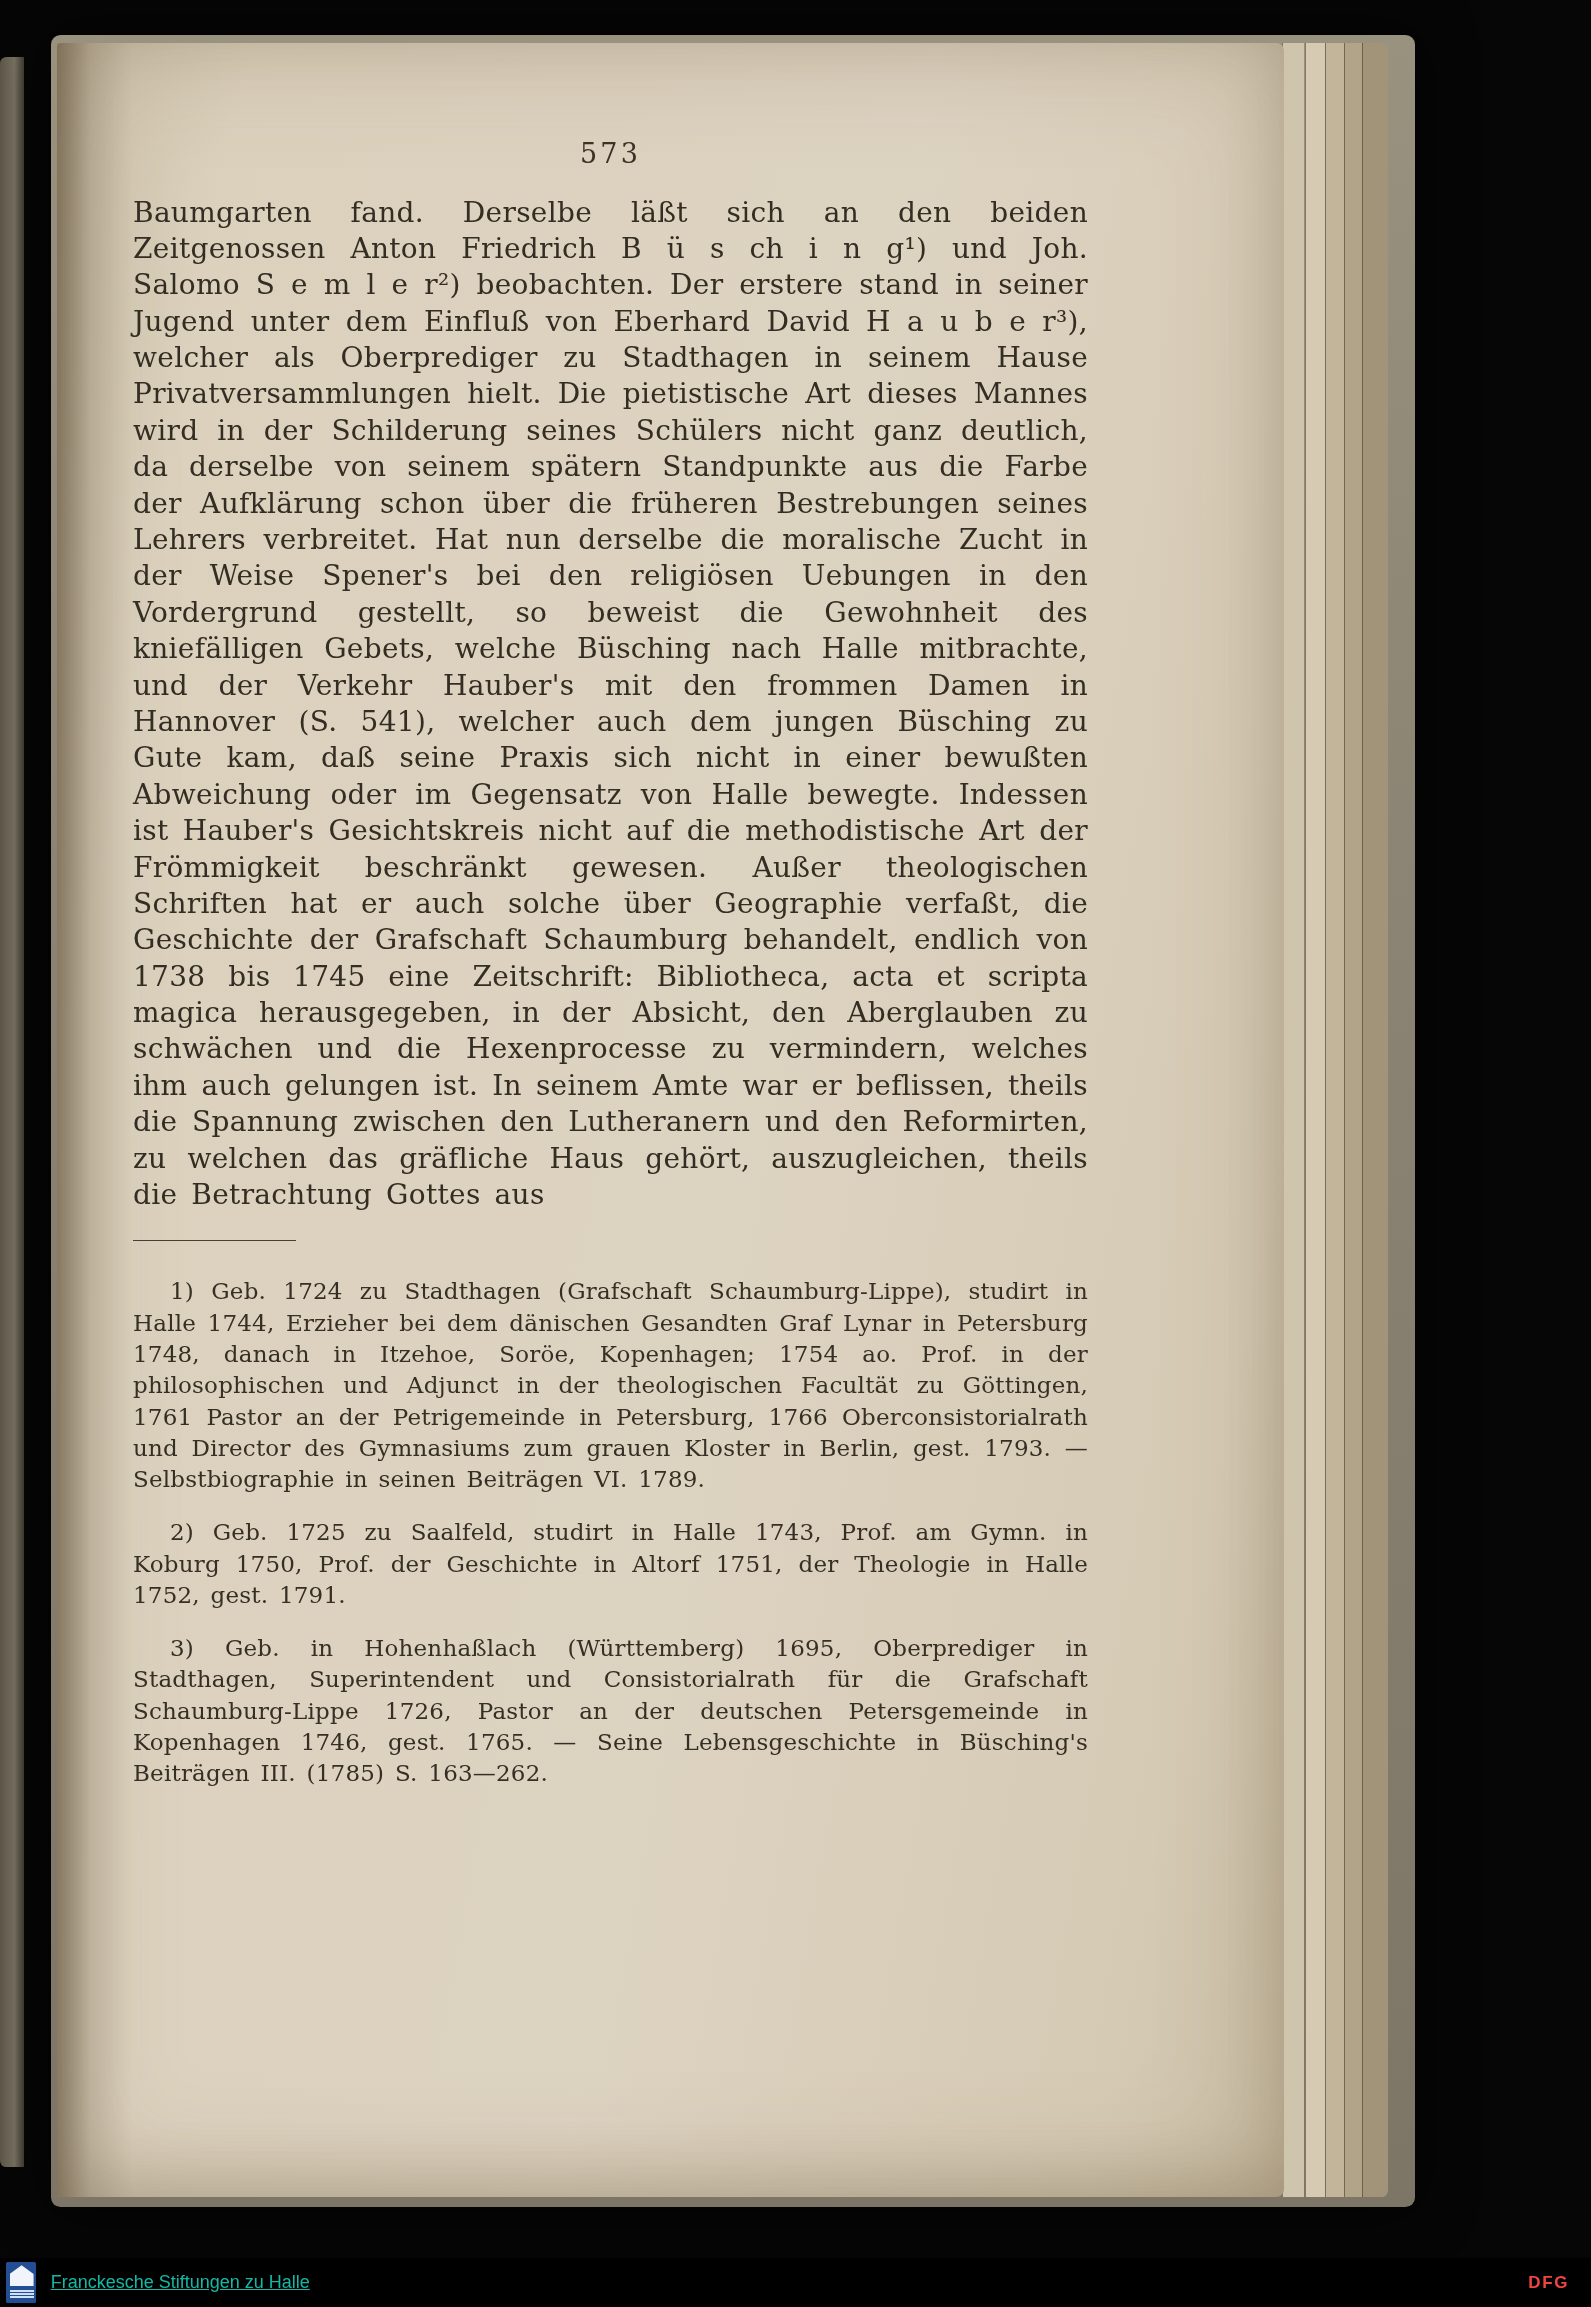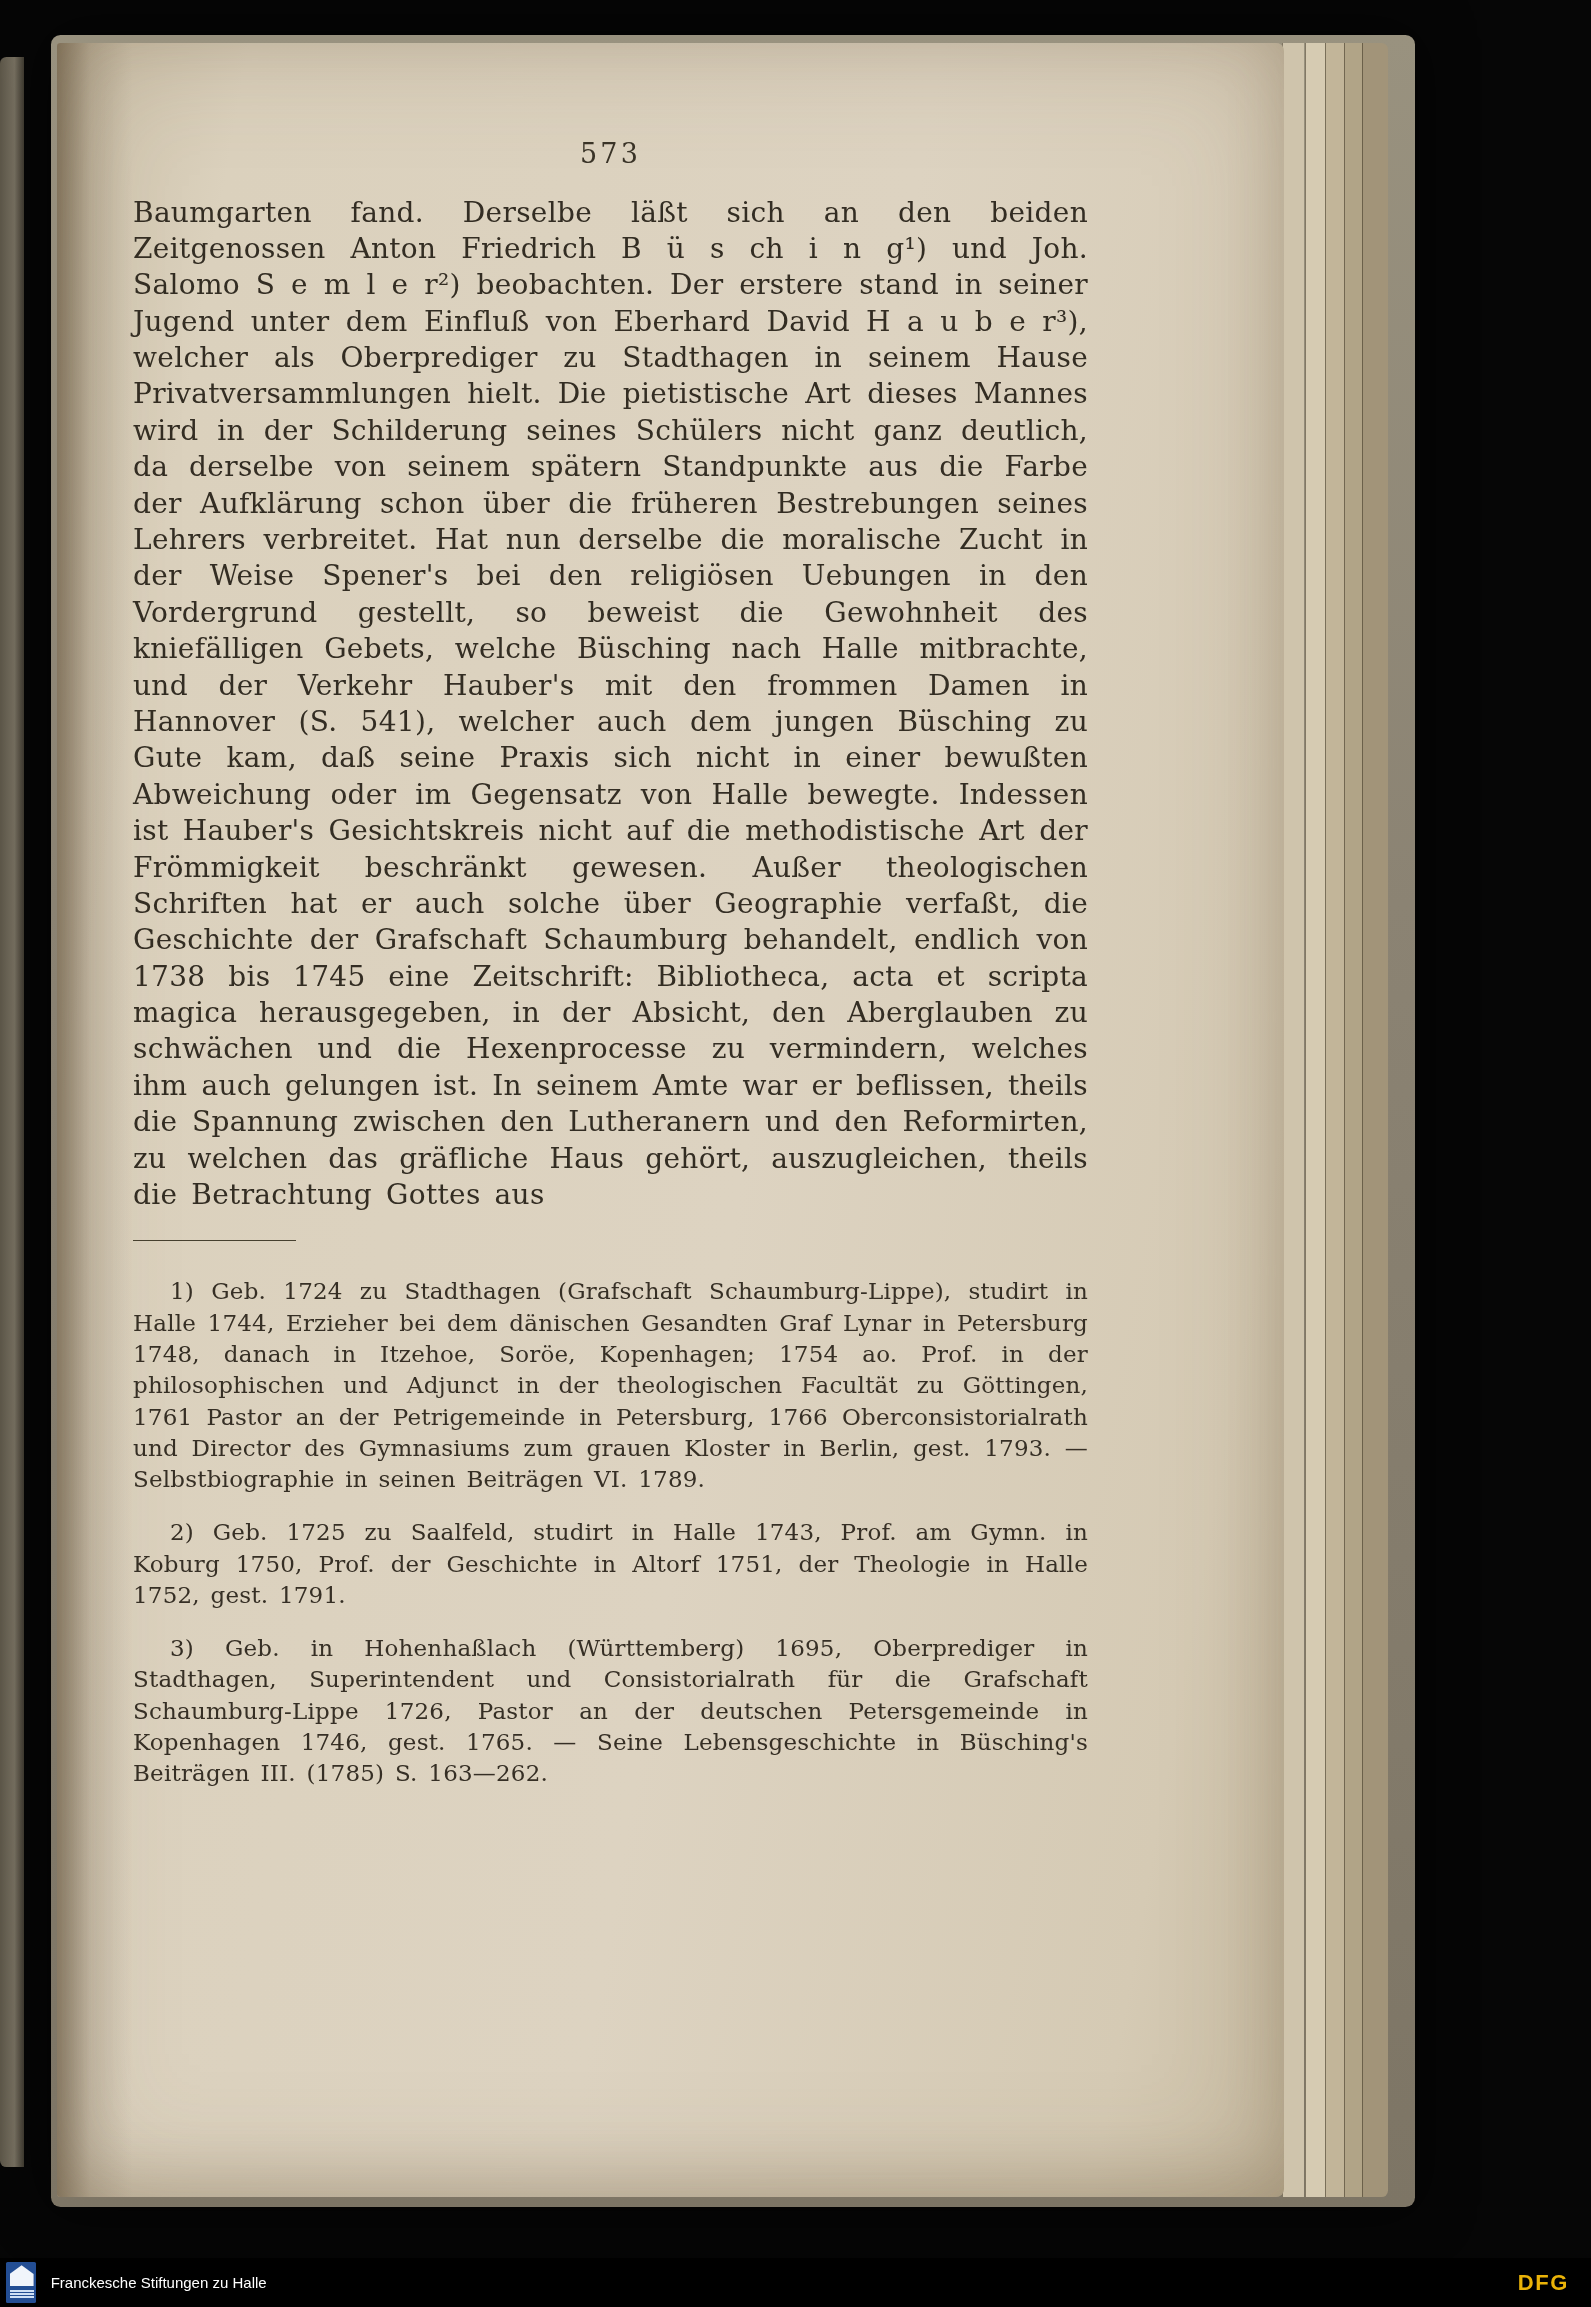--- a/index.html
+++ b/index.html
@@ -78,23 +78,23 @@
   }
   .fs-logo { width:30px; height:41px; background:#234e94; position:relative; overflow:hidden; border-radius:1.6px; flex:0 0 auto; }
   .fs-logo::before {
     content:""; position:absolute; left:3.2px; top:3.2px; width:24px; height:20.7px; background:#f1f5fb;
     clip-path:polygon(50% 0, 100% 42%, 100% 100%, 0 100%, 0 42%);
   }
   .fs-logo::after {
     content:""; position:absolute; left:3.2px; bottom:4px; width:24px; height:9.5px;
     background:repeating-linear-gradient(180deg,#cfe0f5 0 1.6px, transparent 1.6px 3.2px);
   }
-  .attribution { color:#ffffff; font-size:15px; }
+  .attribution { color:#14b8a6; font-size:18px;text-decoration:underline; }
   .dfg-mark {
-    margin-left:auto; color:#eab308; font-weight:bold; font-size:22px;
+    margin-left:auto; color:#ef4444; font-weight:bold; font-size:17px;
     letter-spacing:1.6px; font-family:"Liberation Sans", sans-serif;text-align:right;
   }
 </style>
 </head>
 <body>
 
 <div class="stage">
 
   <div class="left-sliver"></div>
 

